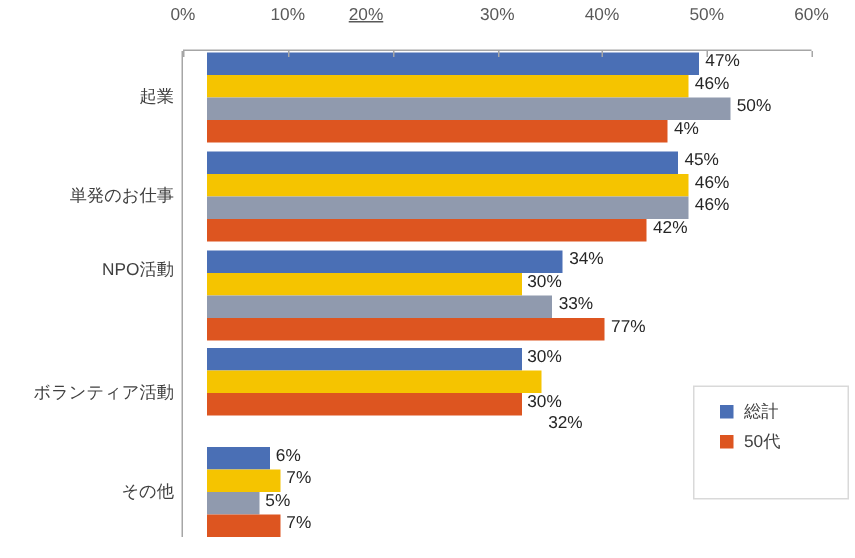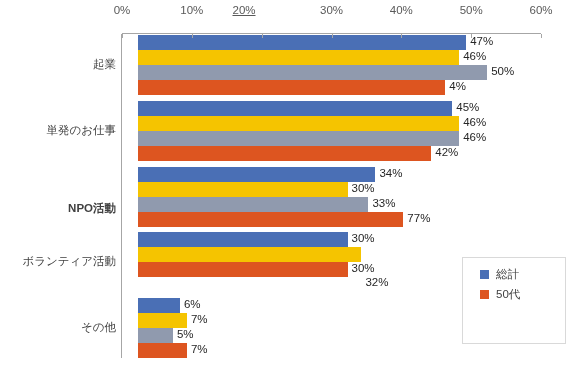--- a/index.html
+++ b/index.html
@@ -110,21 +110,21 @@
     width: 116px;
     height: 323px;
   }
 
   
   #legend {
     position: absolute;
     left: 462px;
     top: 257px;
     width: 104px;
-    height: 87px;
+    height: 76px;
     background: #ffffff;
     border: 1px solid #d9d9d9;
     box-sizing: border-box;
     padding: 6px 0 0 0;
   }
   .legend-item {
     display: flex;
     align-items: center;
     height: 20px;
     padding-left: 17px;
@@ -154,21 +154,21 @@
       <div class="axis-tick-label" style="left: 401.333px;">40%</div>
       <div class="axis-tick-label" style="left: 471.167px;">50%</div>
       <div class="axis-tick-label" style="left: 541px;">60%</div>
     </div>
   <div id="top-axis-line"></div>
   <div id="left-axis-line"></div>
 
   <div id="cat-label-col">
       <div class="cat-label" style="top: 23px;">起業</div>
       <div class="cat-label" style="top: 88.75px; font-family: Liberation Serif, serif;">単発のお仕事</div>
-      <div class="cat-label" style="top: 167px; font-weight: bold;">NPO活動</div>
+      <div class="cat-label" style="top: 138px;">NPO活動</div>
       <div class="cat-label" style="top: 286px;">その他</div>
       <div class="cat-label" style="top: 220.25px;">ボランティア活動</div>
     </div>
 
   <div id="plot-area">
       <div class="cat-group" style="top: 1px; height: 60px;">
         <div class="bar-row">
           <div class="bar" style="width: 328.217px; background: rgb(74, 111, 181);"></div>
           <div class="bar-value" style="left: 332.217px;">47%</div>
         </div>

